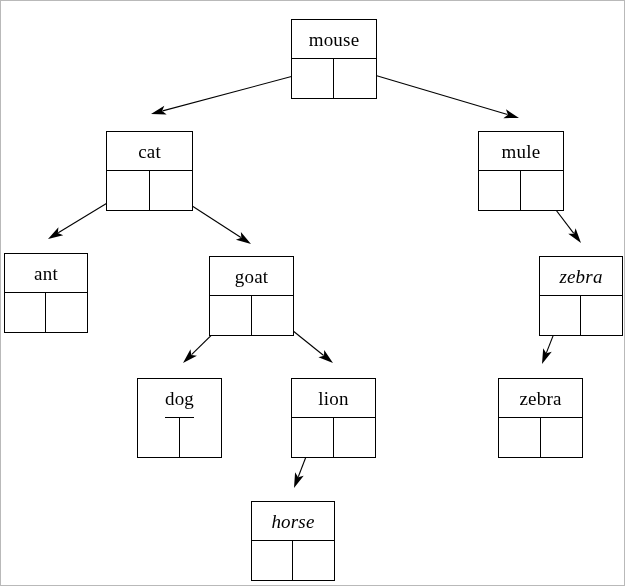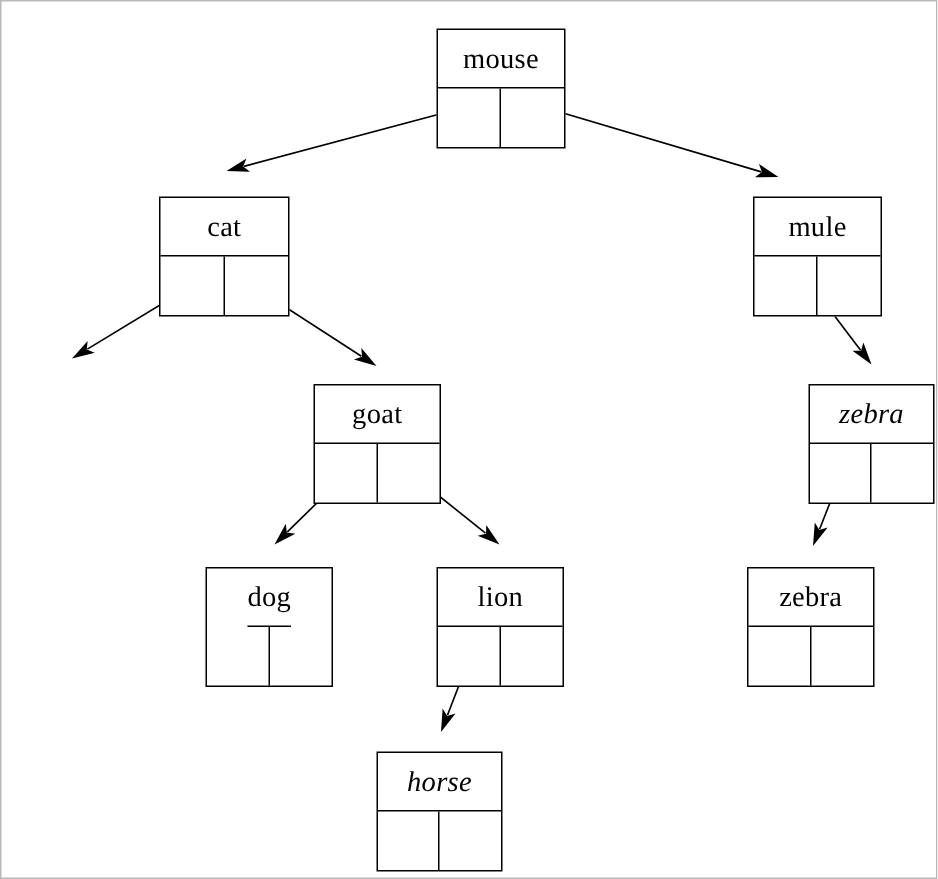--- a/index.html
+++ b/index.html
@@ -110,22 +110,29 @@
         <div class="node-slot right"></div>
       </div>
     </div>
     <div class="tree-node" style="left: 105px; top: 130px; width: 87px; height: 80px;">
       <div class="node-label">cat</div>
       <div class="node-slots">
         <div class="node-slot left"></div>
         <div class="node-slot right"></div>
       </div>
     </div>
-    <div class="tree-node" style="left: 501px; top: 130px; width: 86px; height: 80px;">
+    <div class="tree-node" style="left: 477px; top: 130px; width: 86px; height: 80px;">
       <div class="node-label">mule</div>
+      <div class="node-slots">
+        <div class="node-slot left"></div>
+        <div class="node-slot right"></div>
+      </div>
+    </div>
+    <div class="tree-node" style="left: 3px; top: 252px; width: 84px; height: 80px;">
+      <div class="node-label">ant</div>
       <div class="node-slots">
         <div class="node-slot left"></div>
         <div class="node-slot right"></div>
       </div>
     </div>
     <div class="tree-node" style="left: 208px; top: 255px; width: 85px; height: 80px;">
       <div class="node-label">goat</div>
       <div class="node-slots">
         <div class="node-slot left"></div>
         <div class="node-slot right"></div>

